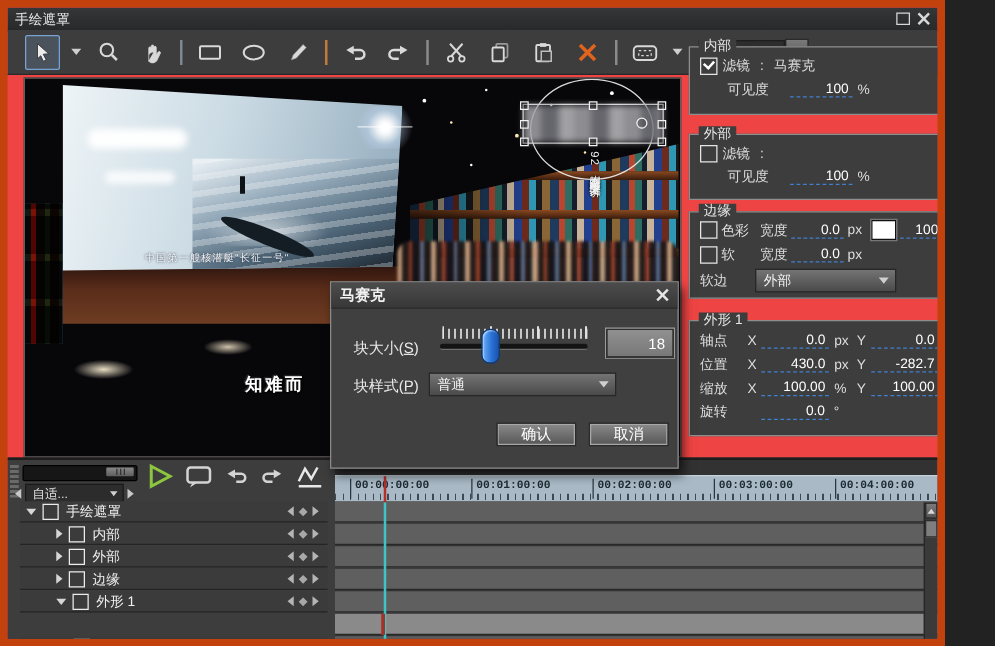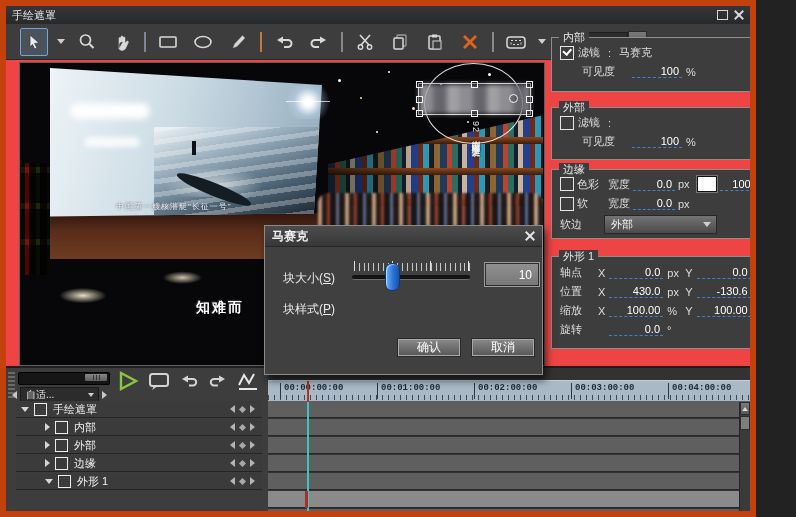--- a/index.html
+++ b/index.html
@@ -428,21 +428,21 @@
       <span>Y</span>
       <span class="hotval" style="min-width:48px">0.0</span>
       <span class="unit">px</span>
     </div>
     <div class="g-row">
       <span style="width:34px">位置</span>
       <span>X</span>
       <span class="hotval" style="min-width:48px">430.0</span>
       <span class="unit" style="width:14px">px</span>
       <span>Y</span>
-      <span class="hotval" style="min-width:48px">-130.6</span>
+      <span class="hotval" style="min-width:48px">-282.7</span>
       <span class="unit">px</span>
     </div>
     <div class="g-row">
       <span style="width:34px">缩放</span>
       <span>X</span>
       <span class="hotval" style="min-width:48px">100.00</span>
       <span class="unit" style="width:14px">%</span>
       <span>Y</span>
       <span class="hotval" style="min-width:48px">100.00</span>
       <span class="unit">%</span>
@@ -606,19 +606,23 @@
 
   <div class="dialog">
     <div class="dtitle">
       <span class="t">马赛克</span>
       <span class="dclose"></span>
     </div>
     <div class="dlabel" style="left:18px;top:44px"><span>块大小(</span><u>S</u><span>)</span></div>
     <div class="ticks"></div>
     <div class="strack"></div>
     <div class="sthumb"></div>
-    <div class="dvalbox">10</div>
+    <div class="dvalbox">18</div>
     <div class="dlabel" style="left:18px;top:75px"><span>块样式(</span><u>P</u><span>)</span></div>
+    <div class="dd" style="position:absolute;left:78px;top:72px;width:142px">
+      <span>普通</span>
+      <span class="caret"></span>
+    </div>
     <div class="dbtn" style="left:132px">确认</div>
     <div class="dbtn" style="left:206px">取消</div>
   </div>
 
 </div>
 
 </body></html>

